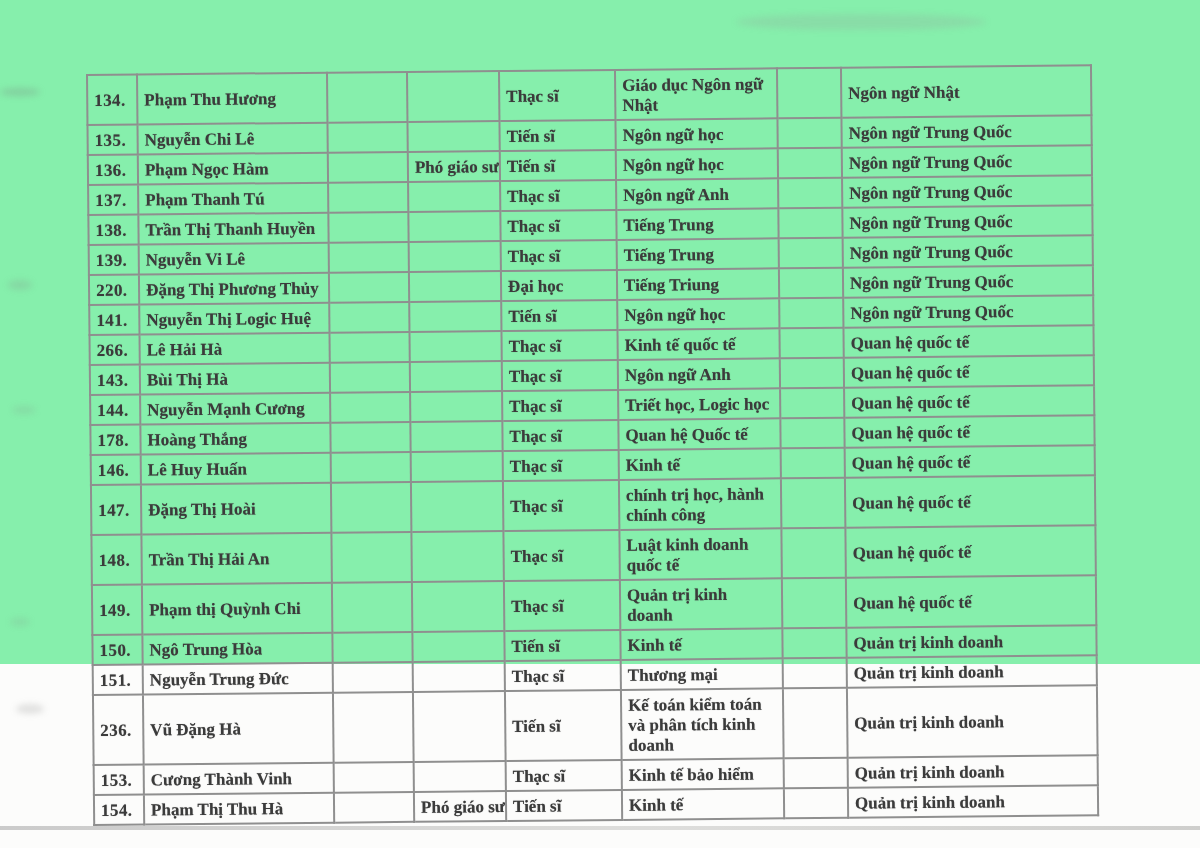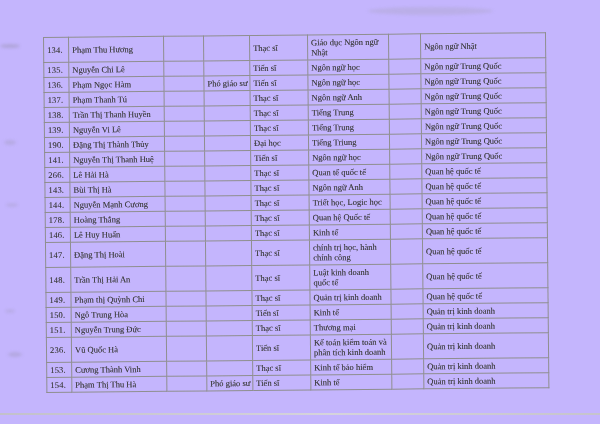--- a/index.html
+++ b/index.html
@@ -4,22 +4,23 @@
 <style>
   html, body {
     margin: 0; padding: 0;
     width: 600px; height: 424px;
     overflow: hidden;
     background: #fcfcfb;
     font-family: "Liberation Serif", "DejaVu Serif", serif;
   }
   .page {
     position: relative;
-    width: 600px; height: 424px;
-    background: #c4b5fd;
+    width: 600px; height: 332px;
+    background: #86efac;
+    font-weight: bold;
   }
   
   .table-wrap {
     position: absolute;
     left: 43px; top: 37px;
     width: 502px;
     transform: rotate(-0.55deg);
     transform-origin: top left;
   }
   table.doc {
@@ -145,46 +146,46 @@
     <td class="c-no">139.</td>
     <td class="c-name">Nguyễn Vi Lê</td>
     <td class="c-sp1"></td>
     <td class="c-title"></td>
     <td class="c-degree">Thạc sĩ</td>
     <td class="c-subject">Tiếng Trung</td>
     <td class="c-sp2"></td>
     <td class="c-dept">Ngôn ngữ Trung Quốc</td>
   </tr>
           <tr>
-    <td class="c-no">190.</td>
-    <td class="c-name">Đặng Thị Thành Thủy</td>
+    <td class="c-no">220.</td>
+    <td class="c-name">Đặng Thị Phương Thủy</td>
     <td class="c-sp1"></td>
     <td class="c-title"></td>
     <td class="c-degree">Đại học</td>
     <td class="c-subject">Tiếng Triung</td>
     <td class="c-sp2"></td>
     <td class="c-dept">Ngôn ngữ Trung Quốc</td>
   </tr>
           <tr>
     <td class="c-no">141.</td>
-    <td class="c-name">Nguyễn Thị Thanh Huệ</td>
+    <td class="c-name">Nguyễn Thị Logic Huệ</td>
     <td class="c-sp1"></td>
     <td class="c-title"></td>
     <td class="c-degree">Tiến sĩ</td>
     <td class="c-subject">Ngôn ngữ học</td>
     <td class="c-sp2"></td>
     <td class="c-dept">Ngôn ngữ Trung Quốc</td>
   </tr>
           <tr>
     <td class="c-no">266.</td>
     <td class="c-name">Lê Hải Hà</td>
     <td class="c-sp1"></td>
     <td class="c-title"></td>
     <td class="c-degree">Thạc sĩ</td>
-    <td class="c-subject">Quan tế quốc tế</td>
+    <td class="c-subject">Kinh tế quốc tế</td>
     <td class="c-sp2"></td>
     <td class="c-dept">Quan hệ quốc tế</td>
   </tr>
           <tr>
     <td class="c-no">143.</td>
     <td class="c-name">Bùi Thị Hà</td>
     <td class="c-sp1"></td>
     <td class="c-title"></td>
     <td class="c-degree">Thạc sĩ</td>
     <td class="c-subject">Ngôn ngữ Anh</td>
@@ -266,21 +267,21 @@
     <td class="c-name">Nguyễn Trung Đức</td>
     <td class="c-sp1"></td>
     <td class="c-title"></td>
     <td class="c-degree">Thạc sĩ</td>
     <td class="c-subject">Thương mại</td>
     <td class="c-sp2"></td>
     <td class="c-dept">Quản trị kinh doanh</td>
   </tr>
           <tr>
     <td class="c-no">236.</td>
-    <td class="c-name">Vũ Quốc Hà</td>
+    <td class="c-name">Vũ Đặng Hà</td>
     <td class="c-sp1"></td>
     <td class="c-title"></td>
     <td class="c-degree">Tiến sĩ</td>
     <td class="c-subject">Kế toán kiểm toán và phân tích kinh doanh</td>
     <td class="c-sp2"></td>
     <td class="c-dept">Quản trị kinh doanh</td>
   </tr>
           <tr>
     <td class="c-no">153.</td>
     <td class="c-name">Cương Thành Vinh</td>

